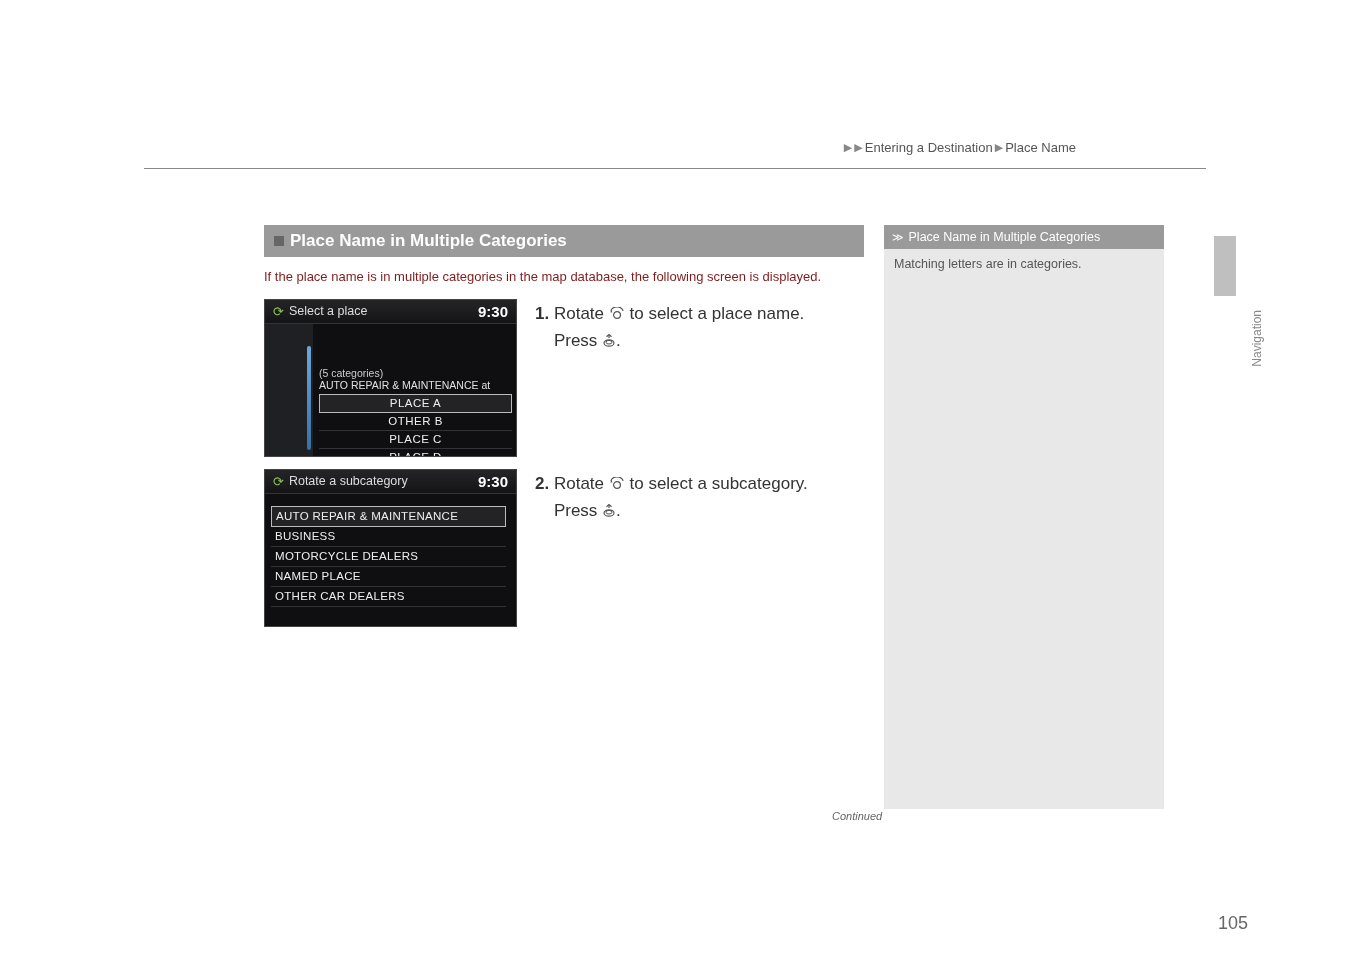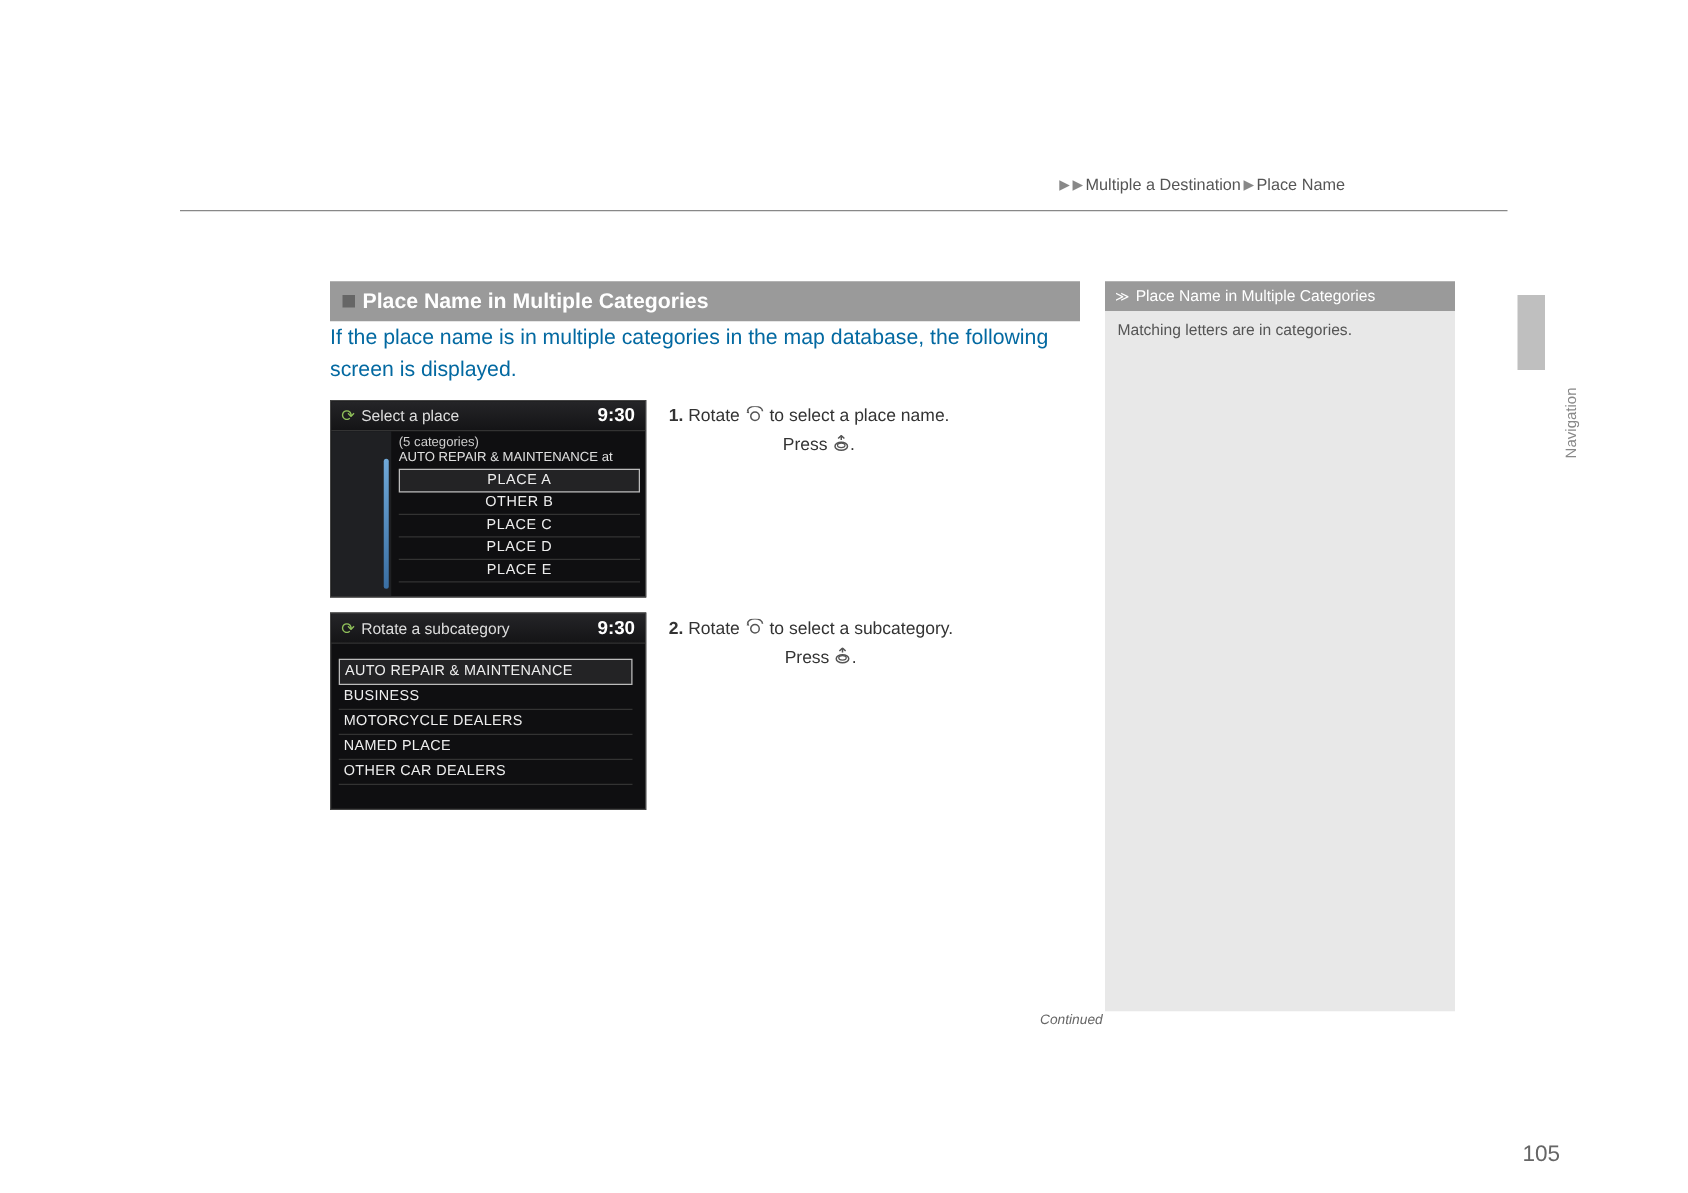--- a/index.html
+++ b/index.html
@@ -50,22 +50,23 @@
     align-items: center;
     gap: 6px;
   }
   .section-header .sq {
     display: inline-block;
     width: 10px;
     height: 10px;
     background: #666;
   }
   .intro-text {
-    font-size: 17px;
-    color: #0369a1;
+    font-size: 13px;
+    color: #7f1d1d;
+    margin-top: 10px;
     line-height: 1.5;
   }
   .figure-row {
     display: flex;
     align-items: flex-start;
     gap: 18px;
     margin-top: 12px;
   }
   .screenshot {
     width: 253px;
@@ -115,20 +116,21 @@
     left: 42px;
     top: 22px;
     bottom: 6px;
     width: 4px;
     background: linear-gradient(#6fa8d8, #3a6fa3);
     border-radius: 2px;
   }
   .ss-right-pane {
     flex: 1;
     padding: 3px 4px 3px 6px;
+    margin-top: 40px;
   }
   .subline {
     font-size: 10.5px;
     color: #ccc;
   }
   .subline2 {
     font-size: 10.5px;
     color: #e0e0e0;
     margin-bottom: 3px;
   }
@@ -173,25 +175,24 @@
     color: #eee;
     padding: 3px 4px 4px;
     border-bottom: 1px solid #333;
     letter-spacing: 0.3px;
   }
   .cat-item.sel {
     border: 1px solid #bbb;
     background: #232325;
   }
   .step-text {
-    font-size: 14px;
+    font-size: 17px;
     color: #333;
     line-height: 1.5;
     padding-top: 2px;
-    text-align: center;
   }
   .step-text .num {
     font-weight: 700;
   }
   .dial-icon, .press-icon {
     display: inline-block;
     vertical-align: -2px;
   }
   .sidebar {
     position: absolute;
@@ -256,21 +257,21 @@
   }
 </style>
 </head>
 <body>
 
 <div class="page">
 
   <div class="top-breadcrumb">
     <span class="tri">▶</span>
     <span class="tri">▶</span>
-    <span>Multiple a Destination</span>
+    <span>Entering a Destination</span>
     <span class="tri">▶</span>
     <span>Place Name</span>
   </div>
   <div class="top-rule"></div>
 
   <div class="main-col">
     <div class="section-header">
       <span class="sq"></span>
       <span>Place Name in Multiple Categories</span>
     </div>

